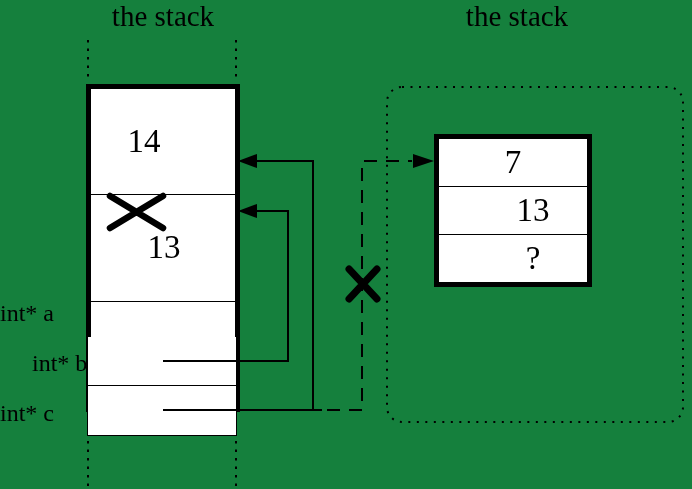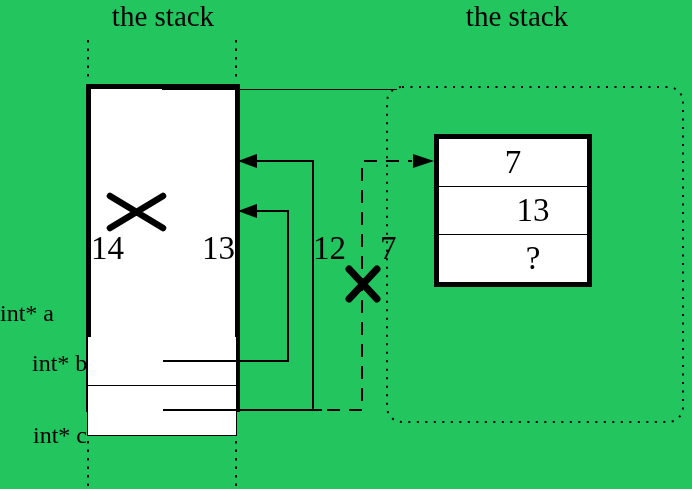--- a/index.html
+++ b/index.html
@@ -1,27 +1,27 @@
 <!DOCTYPE html>
 <html><head>
 <meta charset="utf-8">
 <style>
   html,body{margin:0;padding:0;background:#fff;}
   .canvas{
-    position:relative;width:692px;height:489px;background:#22c55e;
+    position:relative;width:692px;height:489px;background:#15803d;
     font-family:"Liberation Serif","DejaVu Serif",serif;color:#000;overflow:hidden;
   }
   .title{position:absolute;top:1px;font-size:29px;line-height:30px;text-align:center;white-space:nowrap;}
   .title-stack{left:86px;width:154px;}
   .title-heap{left:397px;width:240px;}
 
   .stackbox{
     position:absolute;left:86px;top:84px;width:154px;height:328px;
     border:5px solid #000;box-sizing:border-box;background:#fff;
-    display:flex;
+    display:flex;flex-direction:column;
   }
   .heapbox{
     position:absolute;left:434px;top:134px;width:158px;height:153px;
     border:5px solid #000;box-sizing:border-box;background:#fff;
     display:flex;flex-direction:column;
   }
   .cell{
     flex:1;display:flex;align-items:center;justify-content:center;
     font-size:33px;line-height:1;
   }
@@ -33,21 +33,21 @@
   .slot{box-sizing:border-box;border:1.5px solid #000;border-top:none;background:#fff;}
   .slot-b{height:49px;}
   .slot-c{height:50px;}
 
   .plabel{
     position:absolute;left:0;width:55px;height:28px;line-height:28px;
     font-size:24px;white-space:nowrap;
   }
   .plabel-a{top:299px;}
   .plabel-b{top:349px;padding-left:32px;}
-  .plabel-c{top:421px;margin-left:33px;}
+  .plabel-c{top:399px;}
 
   .overlay{position:absolute;left:0;top:0;z-index:5;pointer-events:none;}
 </style>
 </head>
 <body>
 
 <div class="canvas">
 
   <div class="title title-stack">the stack</div>
   <div class="title title-heap">the stack</div>

